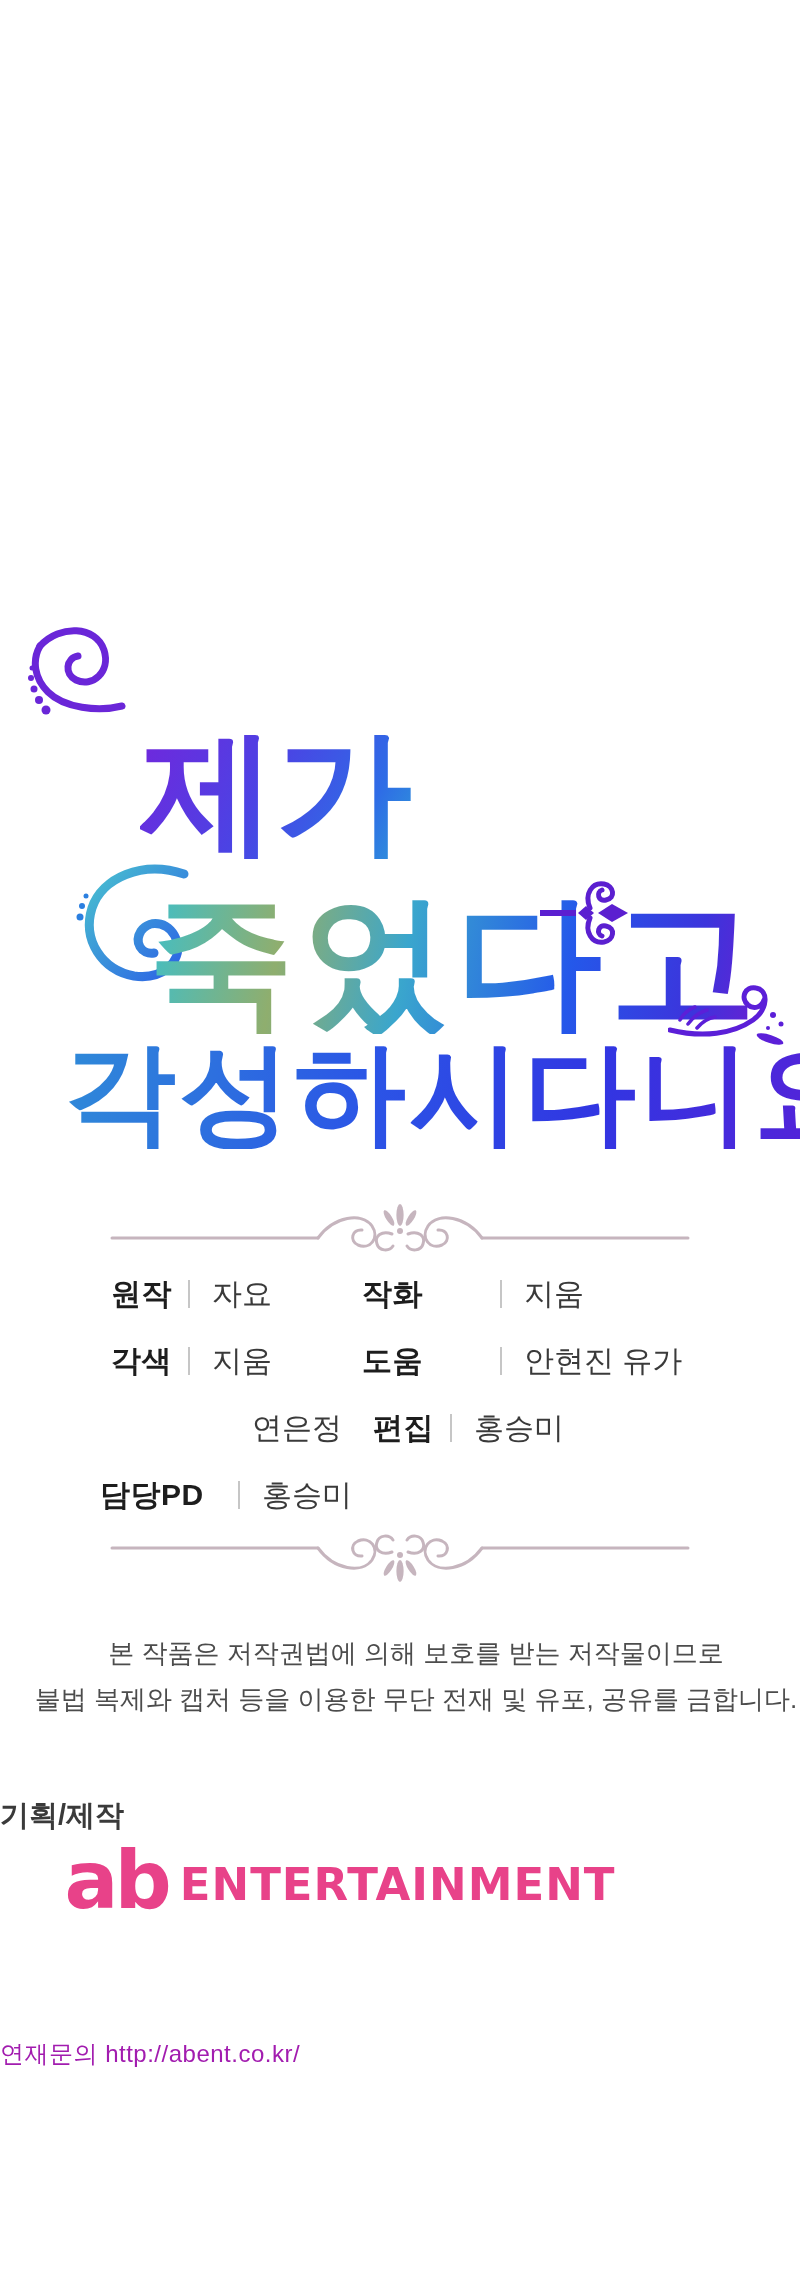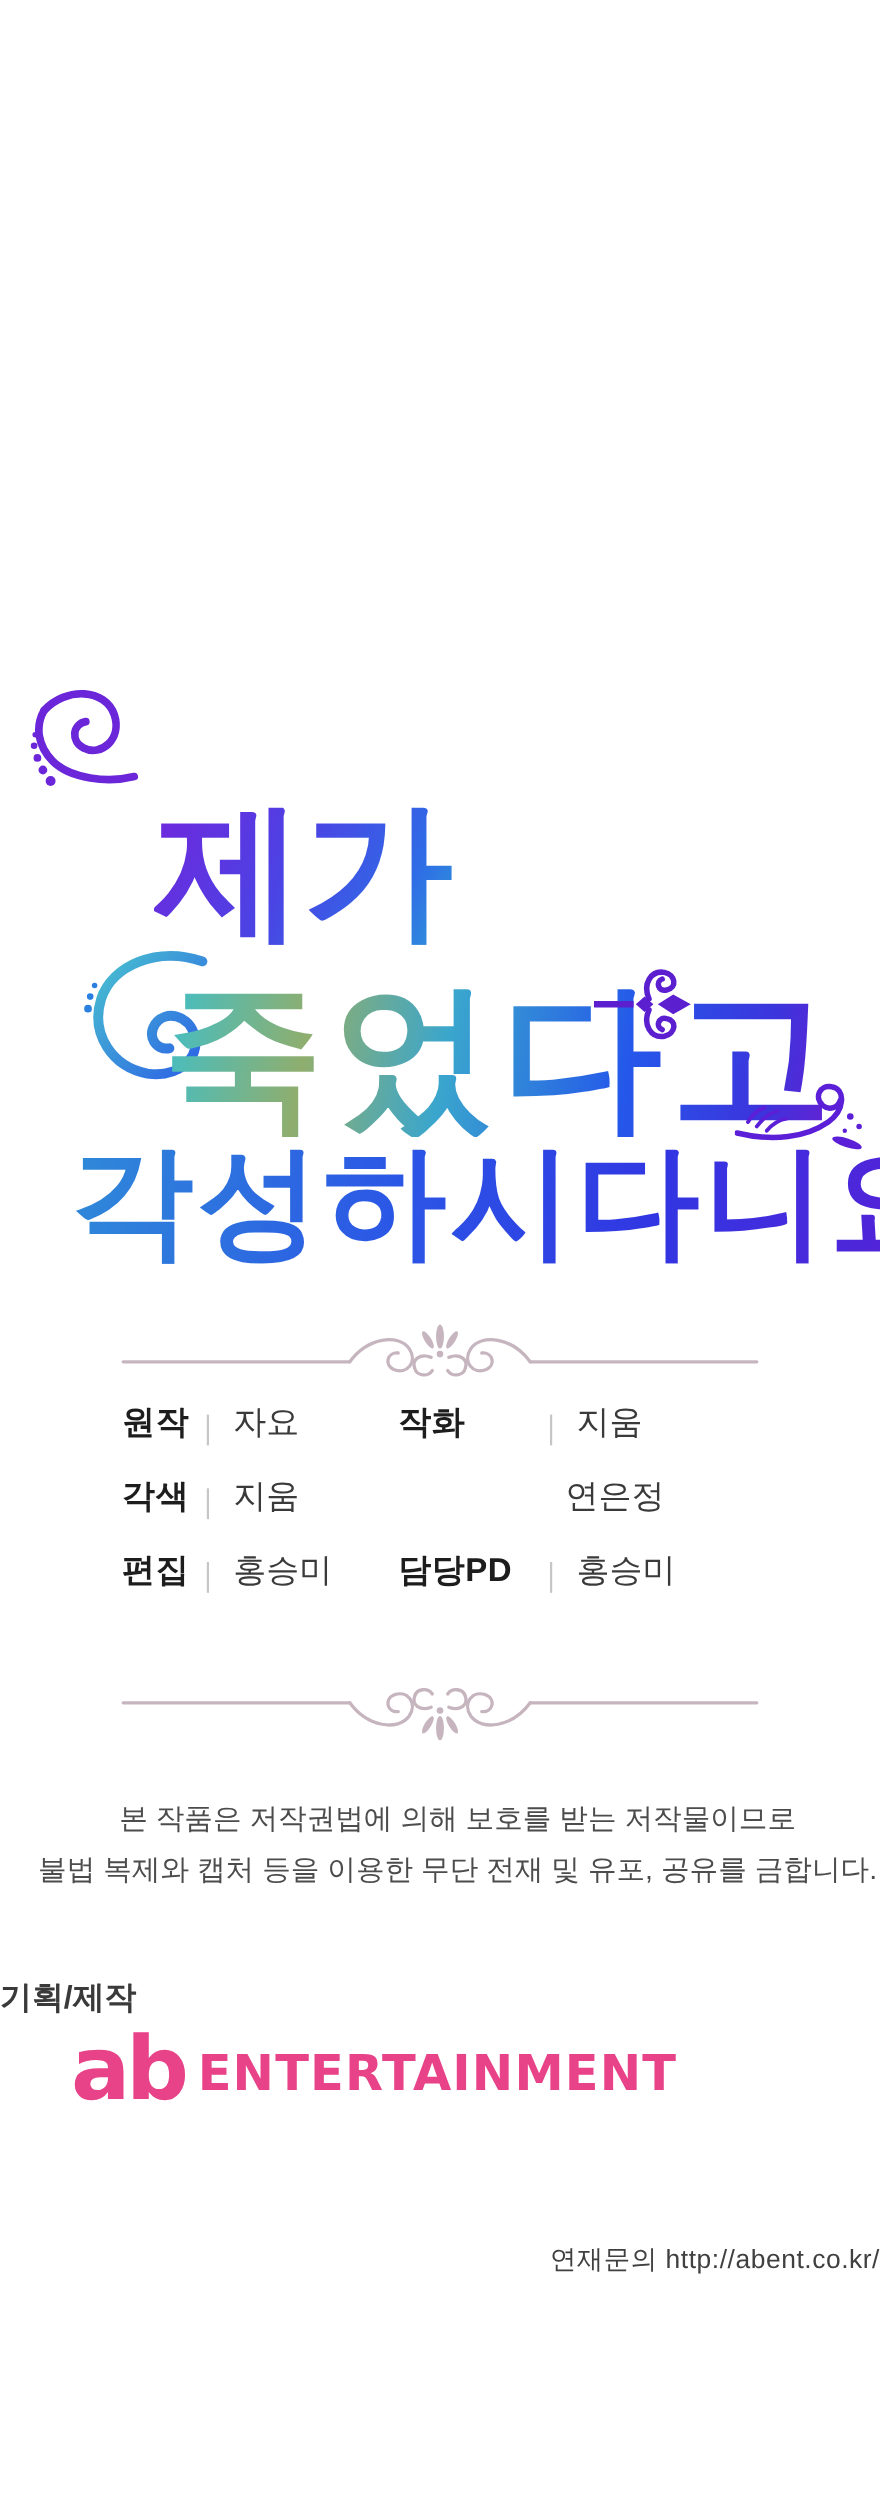--- a/index.html
+++ b/index.html
@@ -45,21 +45,21 @@
   #divider-top    { top:1198px; }
   #divider-bottom { top:1528px; transform:scaleY(-1); }
 
   
   .credits {
     position:absolute; top:1274px; left:100px; width:620px;
     display:grid;
     grid-template-columns:262px 358px;
     row-gap:27px;
   }
-  .credit { display:flex; align-items:flex-end; font-size:30px; height:40px; }
+  .credit { display:flex; align-items:center; font-size:30px; height:40px; }
   .credit .lbl { font-weight:700; color:#1d1d1d; letter-spacing:0.5px; }
   .col-left  .lbl { width:72px;  text-align:right; margin-right:16px; }
   .col-right .lbl { width:106px; text-align:left;  margin-right:32px; }
   .credit .pipe { width:2px; height:28px; background:#c6c6c6; margin-right:22px; flex:none; }
   .credit .val { color:#3a3a3a; }
   .credit.no-label { padding-left:152px; }
 
   
   .copyright {
     position:absolute; top:1630px; left:16px; width:800px;
@@ -80,21 +80,21 @@
     font-size:80px; font-weight:800; letter-spacing:-4px;
     vertical-align:-8px;
   }
   .logo-name {
     font-size:45px; font-weight:700; letter-spacing:1px; margin-left:12px;
   }
 
   
   .footer-contact {
     position:absolute; top:2038px; left:0; width:800px;
-    text-align:right; font-size:24px; color:#404040; letter-spacing:0.5px;
+    text-align:left; font-size:24px; color:#a21caf; letter-spacing:0.5px;
   }
 </style>
 </head>
 <body>
 
 <div>
 
   <div>
     <svg id="swirl-1" class="flourish" viewBox="0 0 100 130">
       <g fill="none" stroke="#6a26d8" stroke-width="7" stroke-linecap="round">
@@ -185,20 +185,25 @@
       <span class="lbl">작화</span>
       <span class="pipe"></span>
       <span class="val">지움</span>
     </div>
 
     <div class="credit col-left">
       <span class="lbl">각색</span>
       <span class="pipe"></span>
       <span class="val">지움</span>
     </div>
+    <div class="credit col-right">
+      <span class="lbl">도움</span>
+      <span class="pipe"></span>
+      <span class="val">안현진 유가</span>
+    </div>
 
     <div class="credit col-right no-label">
       <span class="val">연은정</span>
     </div>
 
     <div class="credit col-left">
       <span class="lbl">편집</span>
       <span class="pipe"></span>
       <span class="val">홍승미</span>
     </div>

